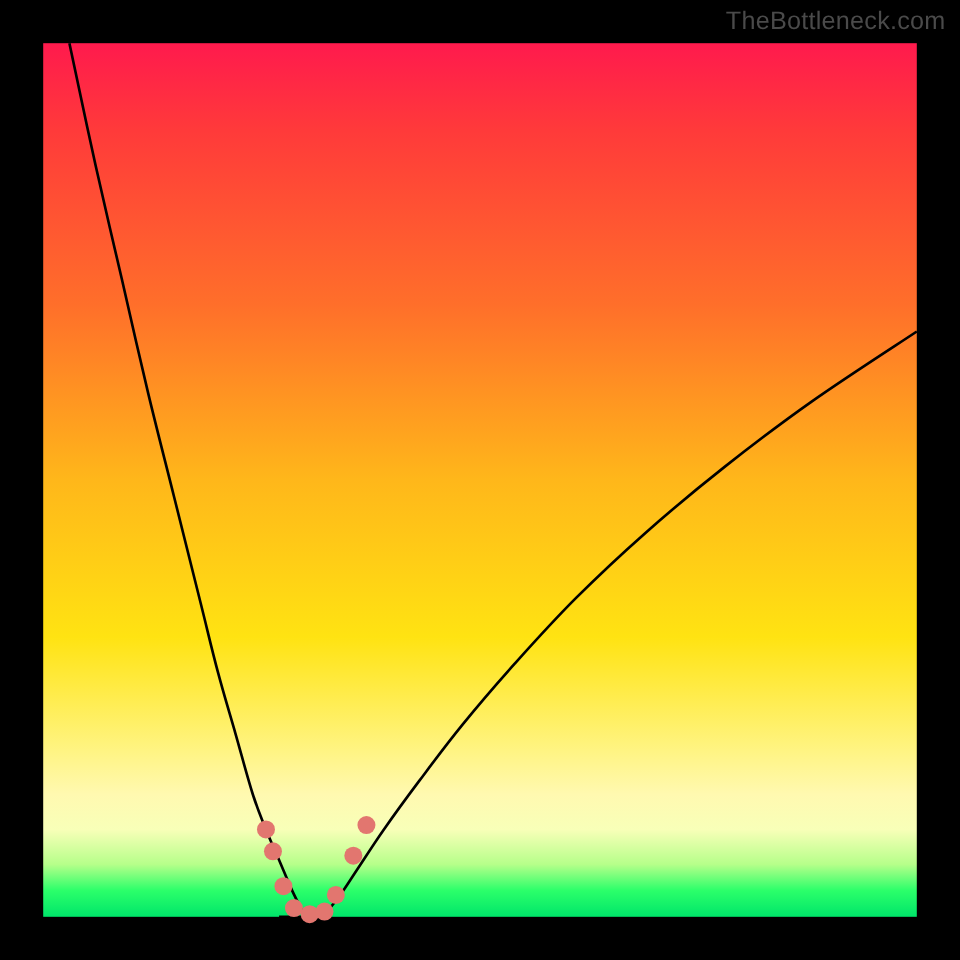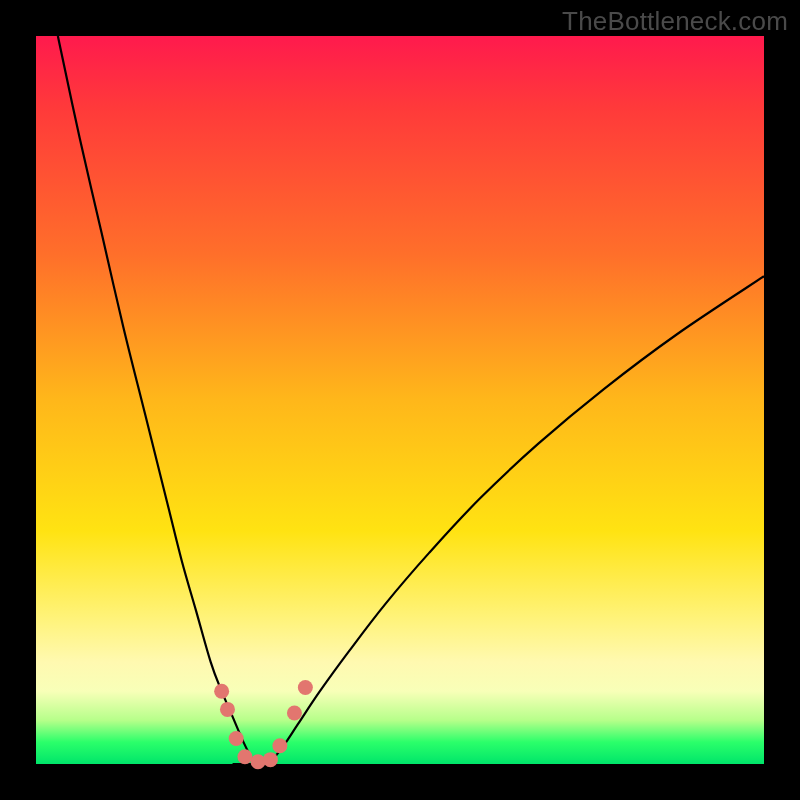--- a/index.html
+++ b/index.html
@@ -39,21 +39,21 @@
       #b6ff8a 94%,
       #2bff6a 97%,
       #00e56a 100%
     );
   }
   .attrib {
     position: absolute;
     top: 6px;
     right: 12px;
     color: #4a4a4a;
-    font-size: 26px;
+    font-size: 21px;
     font-weight: 500;
     letter-spacing: 0.2px;
   }
   svg.curves {
     position: absolute;
     left: 0;
     top: 0;
     width: 728px;
     height: 728px;
     overflow: visible;

